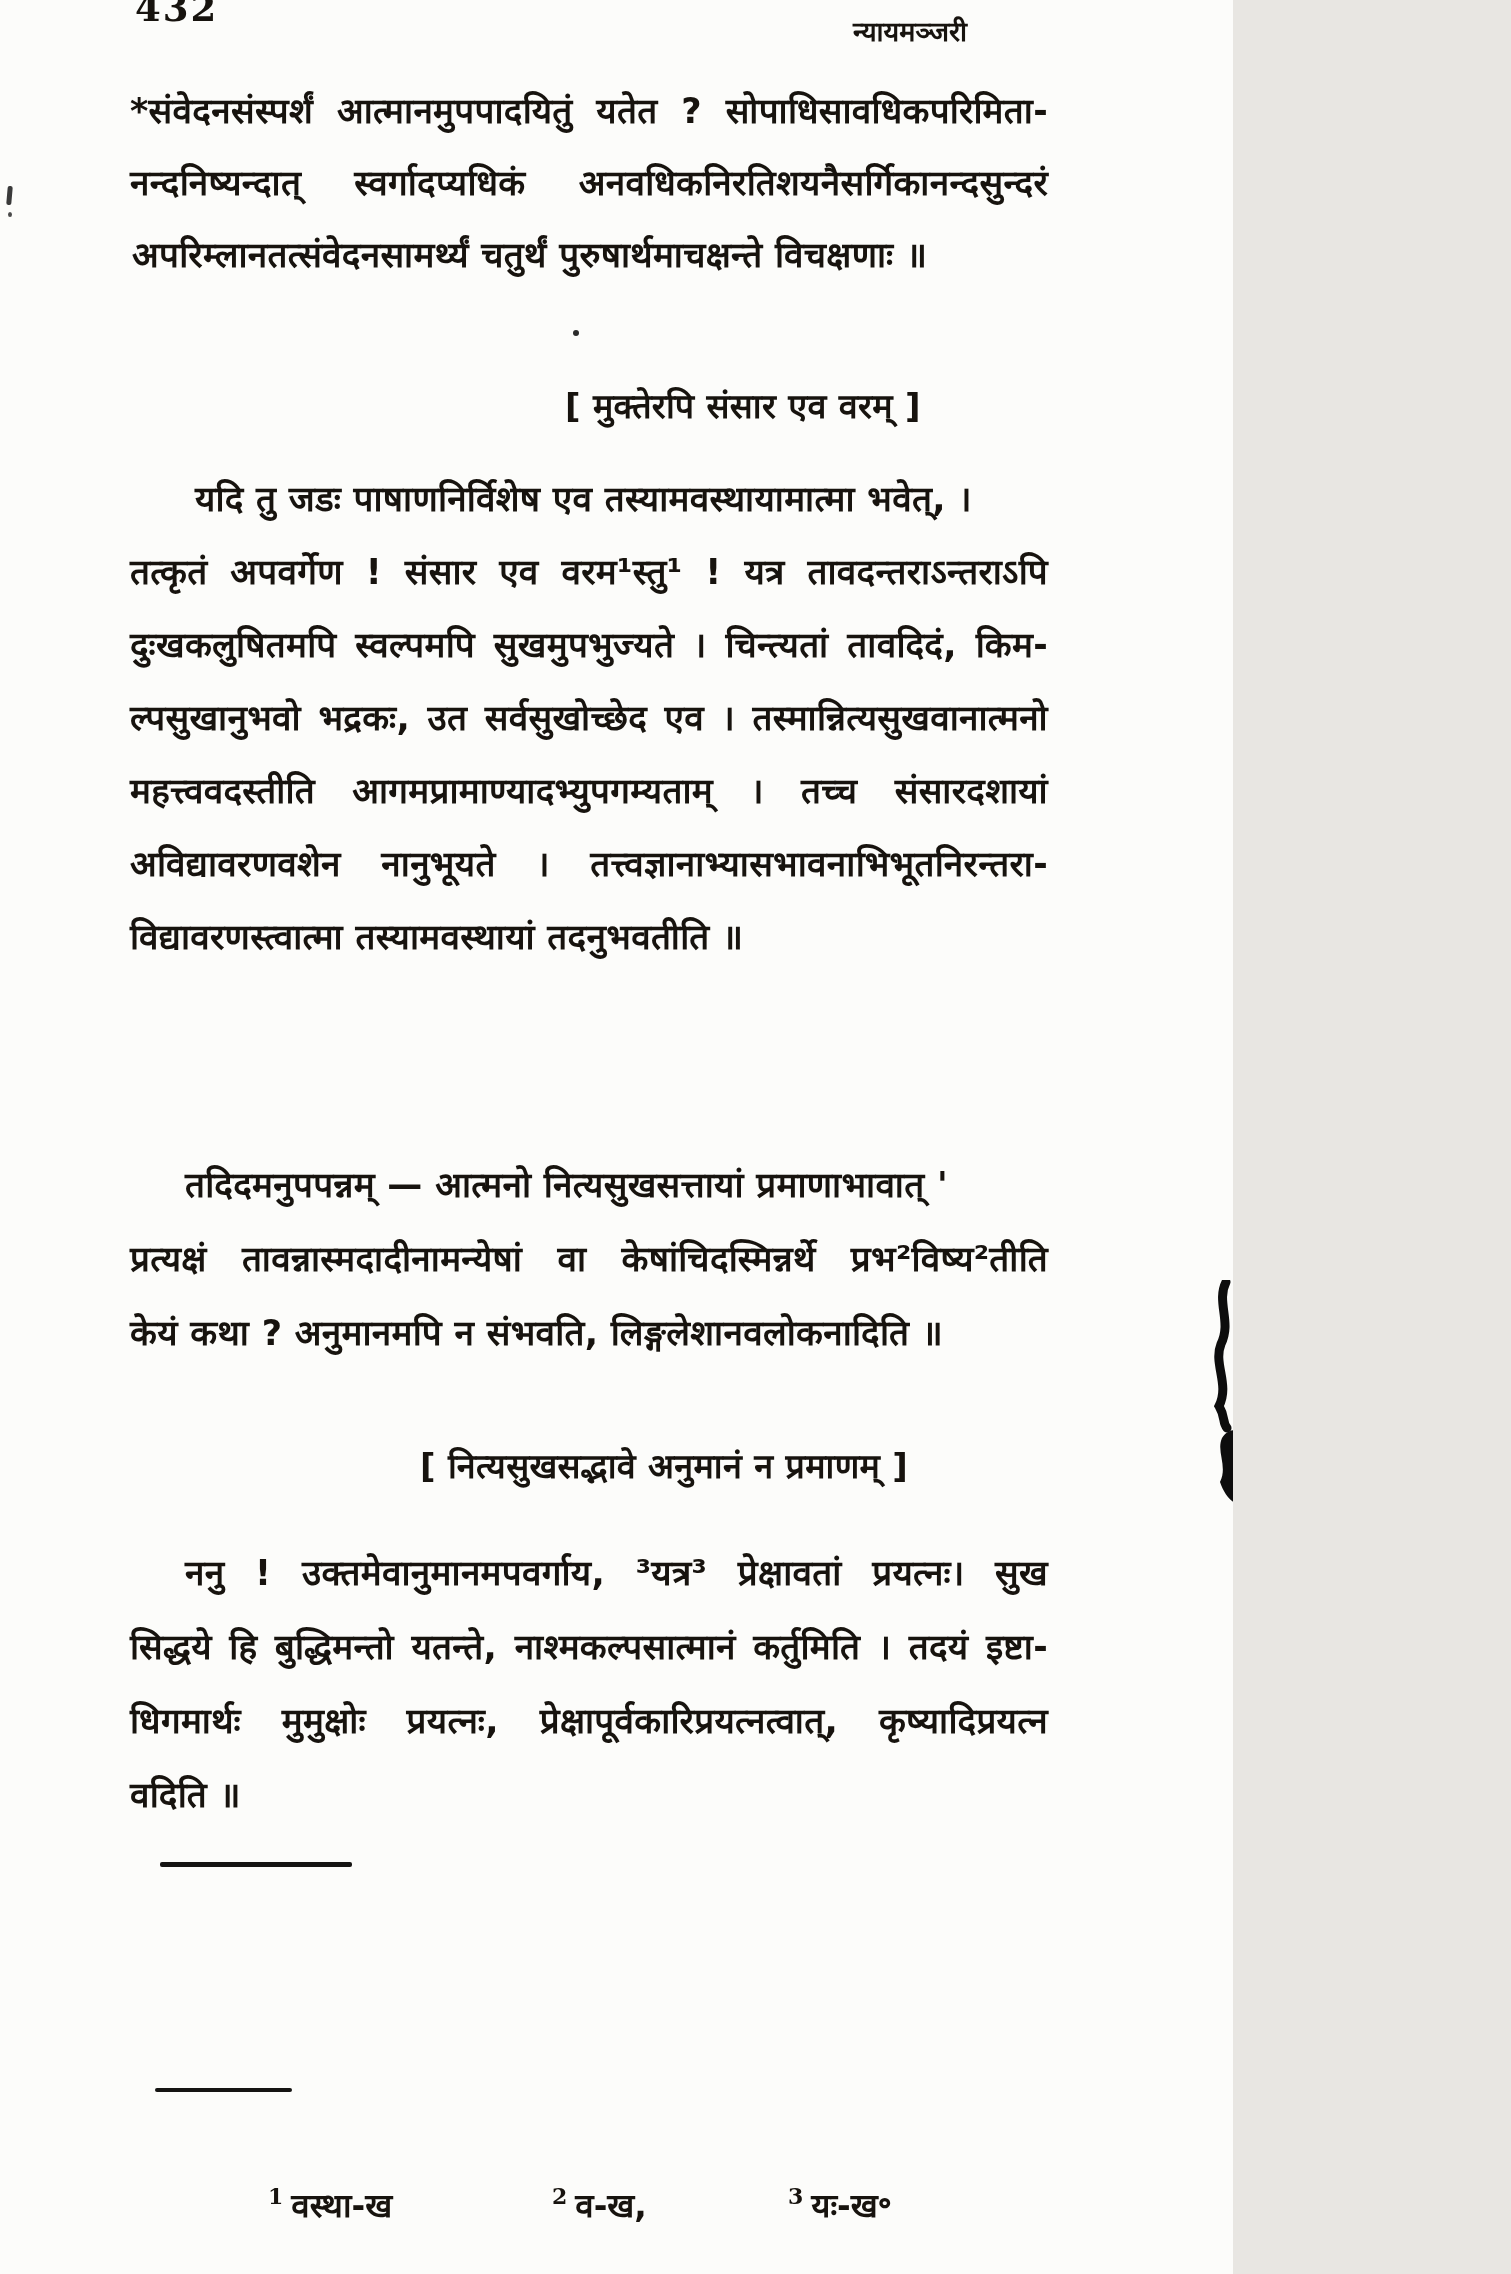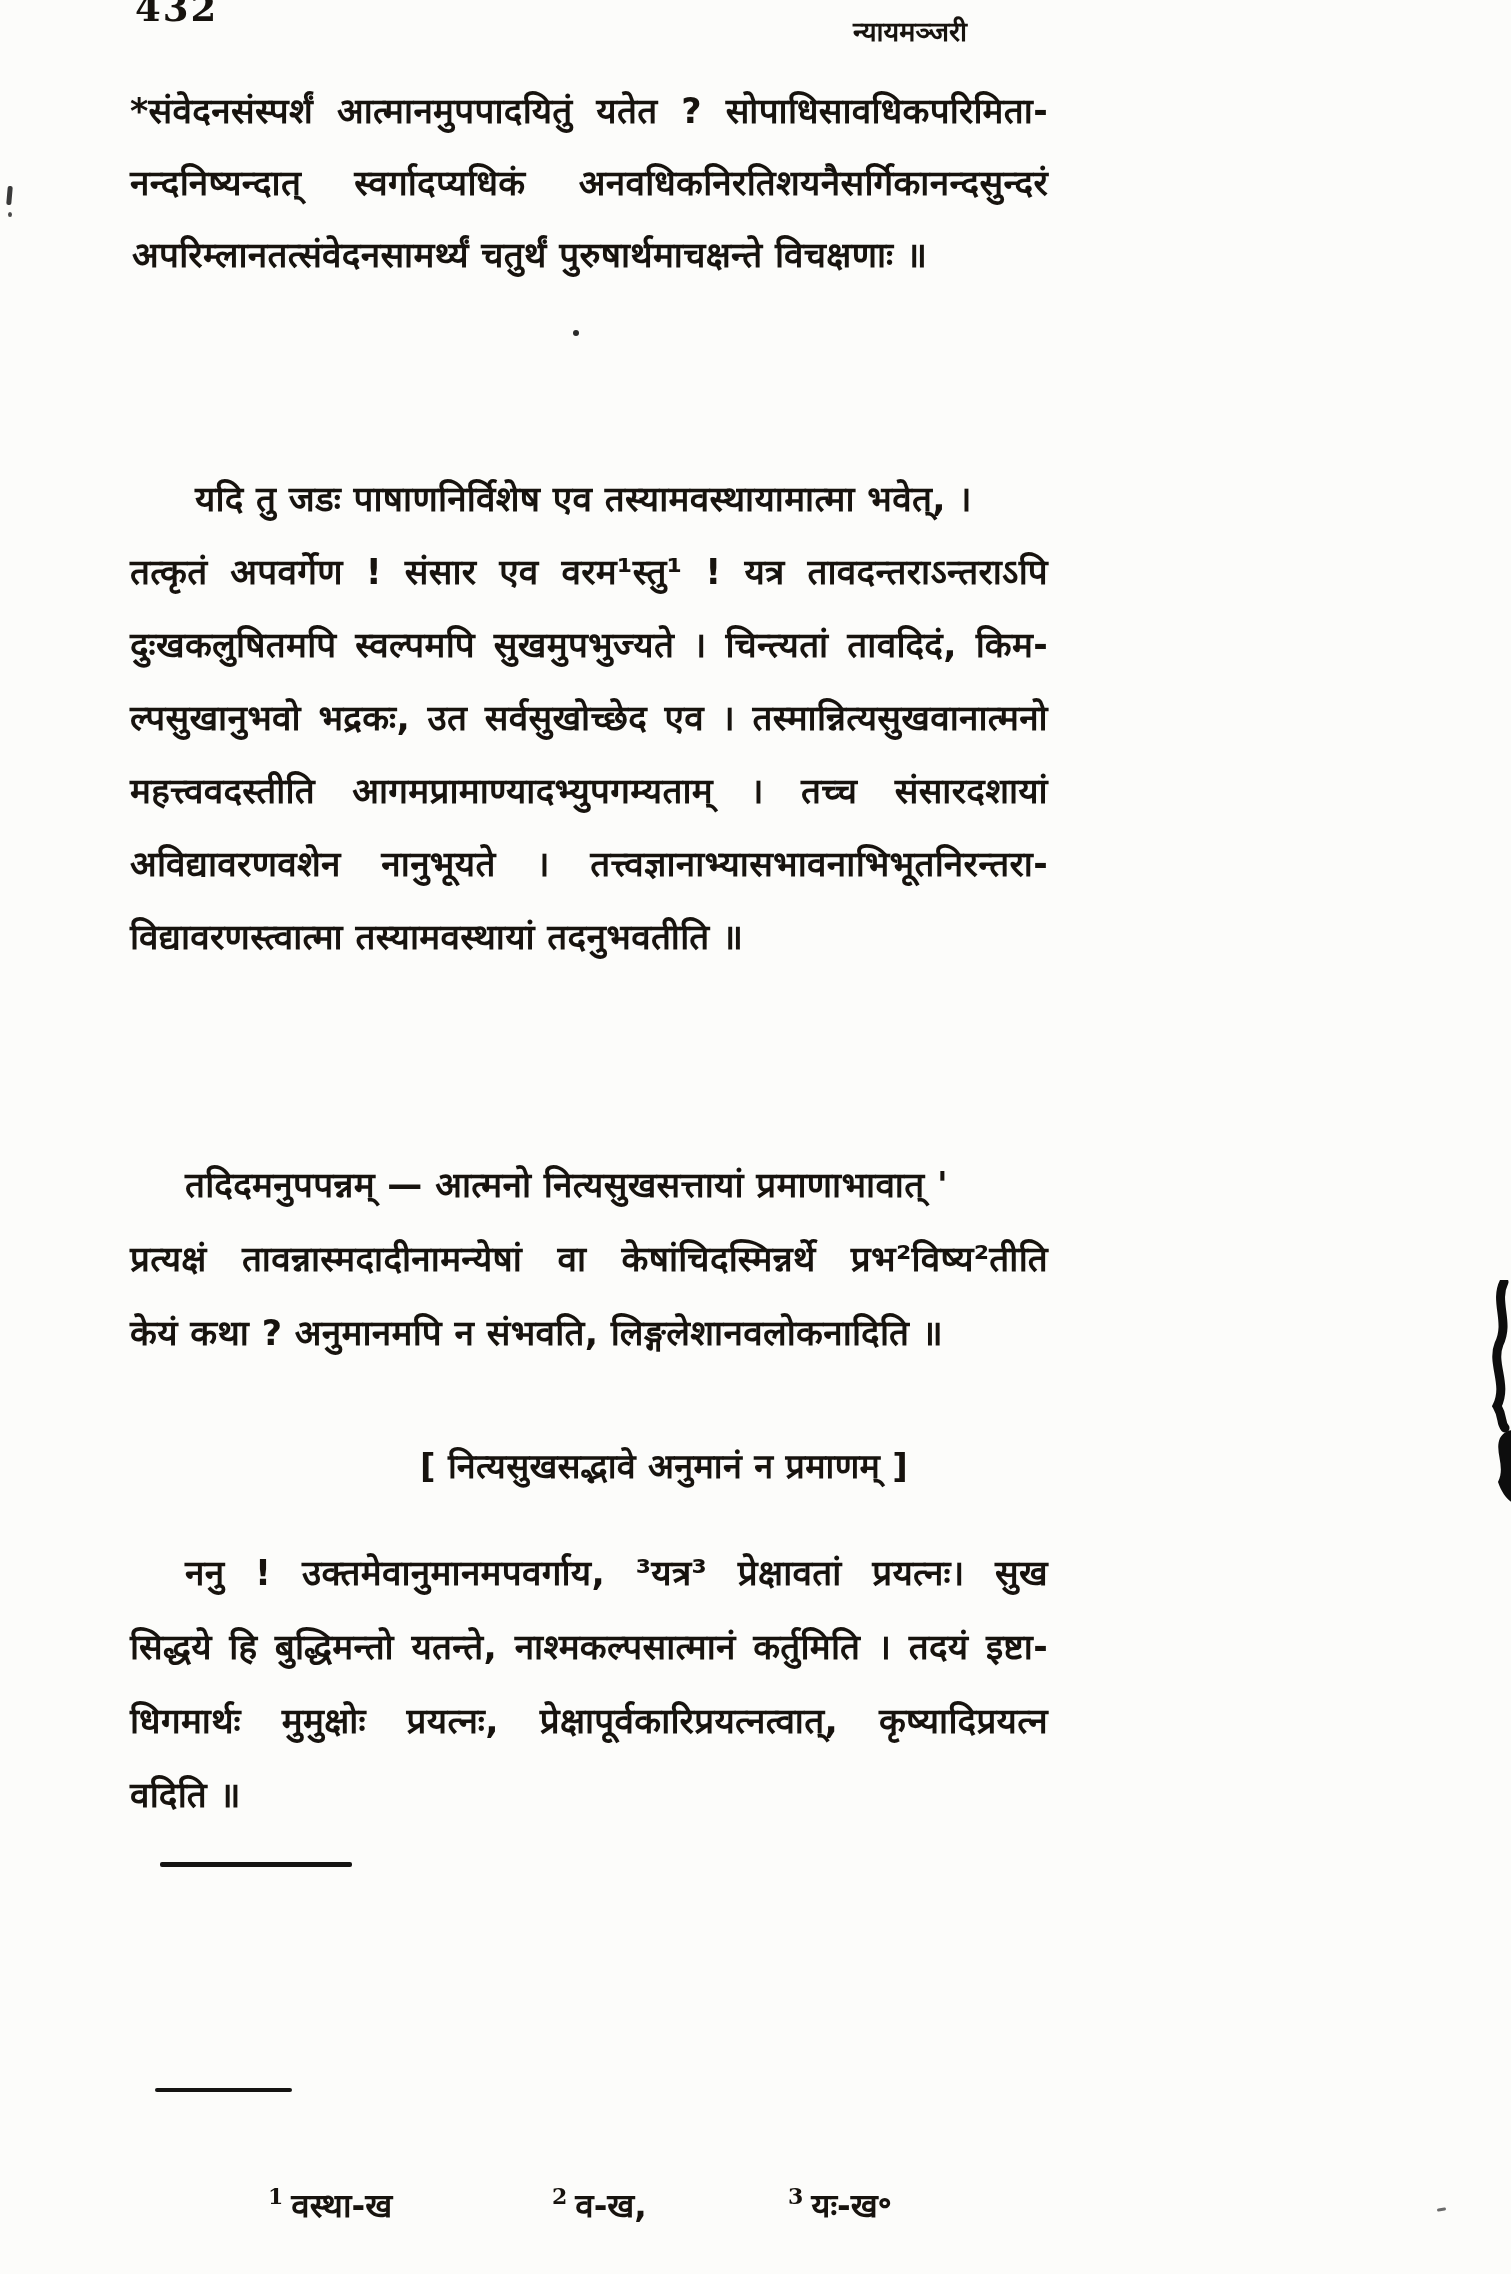--- a/index.html
+++ b/index.html
@@ -1,18 +1,18 @@
 <!DOCTYPE html>
 <html><head>
 <meta charset="utf-8">
 <style>
   html,body{margin:0;padding:0;background:#e8e6e2;}
   .page{
     position:relative;
-    width:1511px;height:2274px;
+    width:1233px;height:2274px;
     background:#fcfcfa;
     overflow:hidden;
     font-family:"DejaVu Sans",sans-serif;
     color:#17130e;
   }
   .pgnum{
     position:absolute;left:135px;top:-14px;
     font-size:37px;font-weight:700;letter-spacing:2px;
     font-family:"DejaVu Serif",serif;
   }
@@ -74,20 +74,21 @@
 
   <div class="pgnum">432</div>
   <div class="runhead">न्यायमञ्जरी</div>
 
   <div>
     <div class="line just" style="left:130px;top:86px;width:918px;">*संवेदनसंस्पर्शं आत्मानमुपपादयितुं यतेत ? सोपाधिसावधिकपरिमिता-</div>
     <div class="line just" style="left:130px;top:158px;width:918px;">नन्दनिष्यन्दात् स्वर्गादप्यधिकं अनवधिकनिरतिशयनैसर्गिकानन्दसुन्दरं</div>
     <div class="line" style="left:132px;top:230px;">अपरिम्लानतत्संवेदनसामर्थ्यं चतुर्थं पुरुषार्थमाचक्षन्ते विचक्षणाः ॥</div>
   </div>
 
+  <div class="heading" style="left:565px;top:382px;">[ मुक्तेरपि संसार एव वरम् ]</div>
 
   <div>
     <div class="line" style="left:195px;top:474px;">यदि तु जडः पाषाणनिर्विशेष एव तस्यामवस्थायामात्मा भवेत्, ।</div>
     <div class="line just" style="left:130px;top:547px;width:918px;">तत्कृतं अपवर्गेण !  संसार एव वरम¹स्तु¹ !  यत्र तावदन्तराऽन्तराऽपि</div>
     <div class="line just" style="left:130px;top:620px;width:918px;">दुःखकलुषितमपि स्वल्पमपि सुखमुपभुज्यते ।  चिन्त्यतां तावदिदं, किम-</div>
     <div class="line just" style="left:130px;top:693px;width:918px;">ल्पसुखानुभवो भद्रकः, उत सर्वसुखोच्छेद एव ।  तस्मान्नित्यसुखवानात्मनो</div>
     <div class="line just" style="left:130px;top:766px;width:918px;">महत्त्ववदस्तीति आगमप्रामाण्यादभ्युपगम्यताम् ।  तच्च संसारदशायां</div>
     <div class="line just" style="left:130px;top:839px;width:918px;">अविद्यावरणवशेन नानुभूयते ।  तत्त्वज्ञानाभ्यासभावनाभिभूतनिरन्तरा-</div>
     <div class="line" style="left:130px;top:912px;">विद्यावरणस्त्वात्मा तस्यामवस्थायां तदनुभवतीति ॥</div>
   </div>

